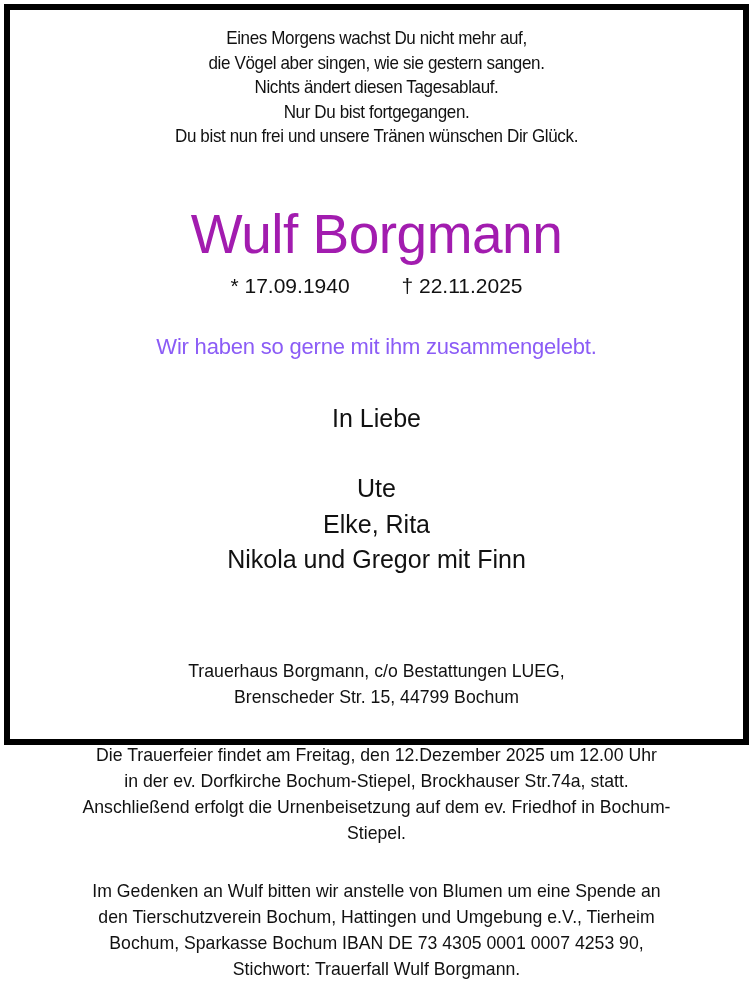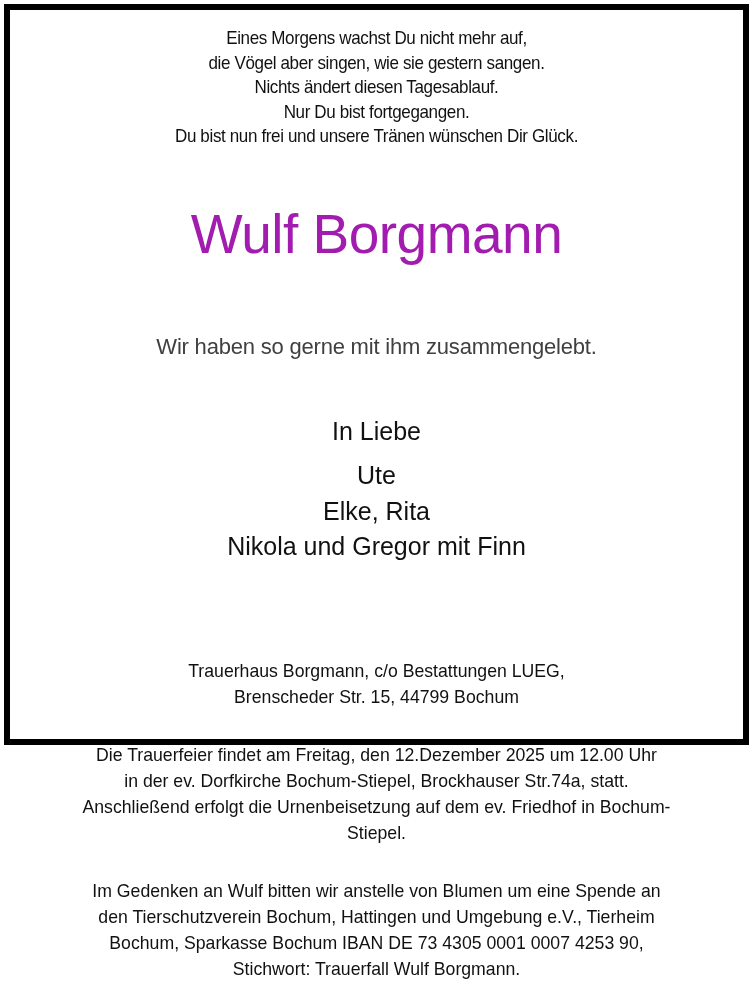--- a/index.html
+++ b/index.html
@@ -53,30 +53,30 @@
       top: 262px;
       font-size: 21px;
       line-height: 28px;
     }
     .dates .birth { display: inline-block; margin-right: 46px; }
     .dates .death { display: inline-block; }
     .motto {
       top: 322px;
       font-size: 22px;
       line-height: 30px;
-      color: #404040;
+      color: #8b5cf6;
       letter-spacing: -0.2px;
     }
     .love-intro {
-      top: 404px;
+      top: 391px;
       font-size: 25px;
       line-height: 34px;
     }
     .family {
-      top: 448px;
+      top: 461px;
       font-size: 25px;
       line-height: 35.5px;
     }
     .address {
       top: 648px;
       font-size: 19px;
       line-height: 26px;
       transform: scaleX(0.93);
     }
     .ceremony {
@@ -100,20 +100,24 @@
   <div class="block poem">
     <span class="line">Eines Morgens wachst Du nicht mehr auf,</span>
     <span class="line">die Vögel aber singen, wie sie gestern sangen.</span>
     <span class="line">Nichts ändert diesen Tagesablauf.</span>
     <span class="line">Nur Du bist fortgegangen.</span>
     <span class="line">Du bist nun frei und unsere Tränen wünschen Dir Glück.</span>
   </div>
 
   <div class="block name">Wulf Borgmann</div>
 
+  <div class="block dates">
+    <span class="birth">* 17.09.1940</span>
+    <span class="death">† 22.11.2025</span>
+  </div>
 
   <div class="block motto">Wir haben so gerne mit ihm zusammengelebt.</div>
 
   <div class="block love-intro">In Liebe</div>
 
   <div class="block family">
     <span class="line">Ute</span>
     <span class="line">Elke, Rita</span>
     <span class="line">Nikola und Gregor mit Finn</span>
   </div>

